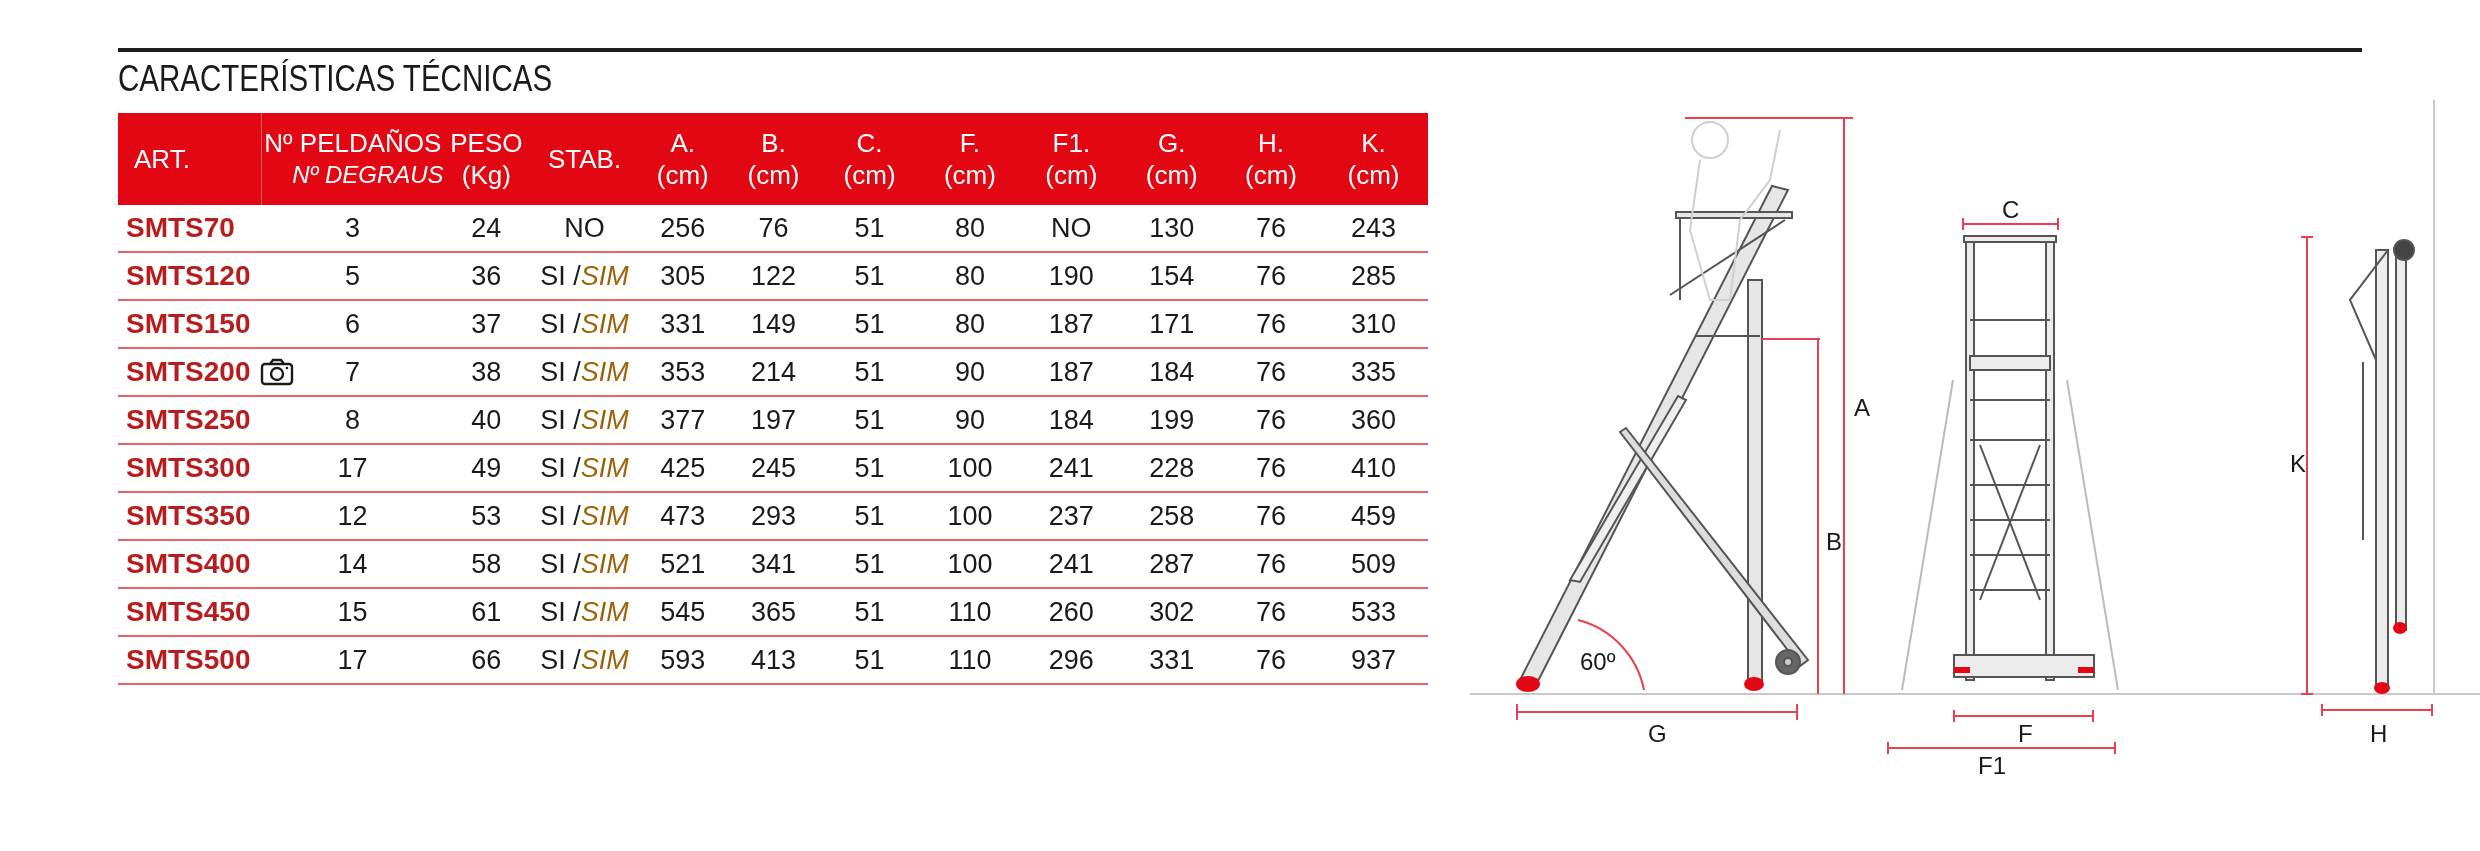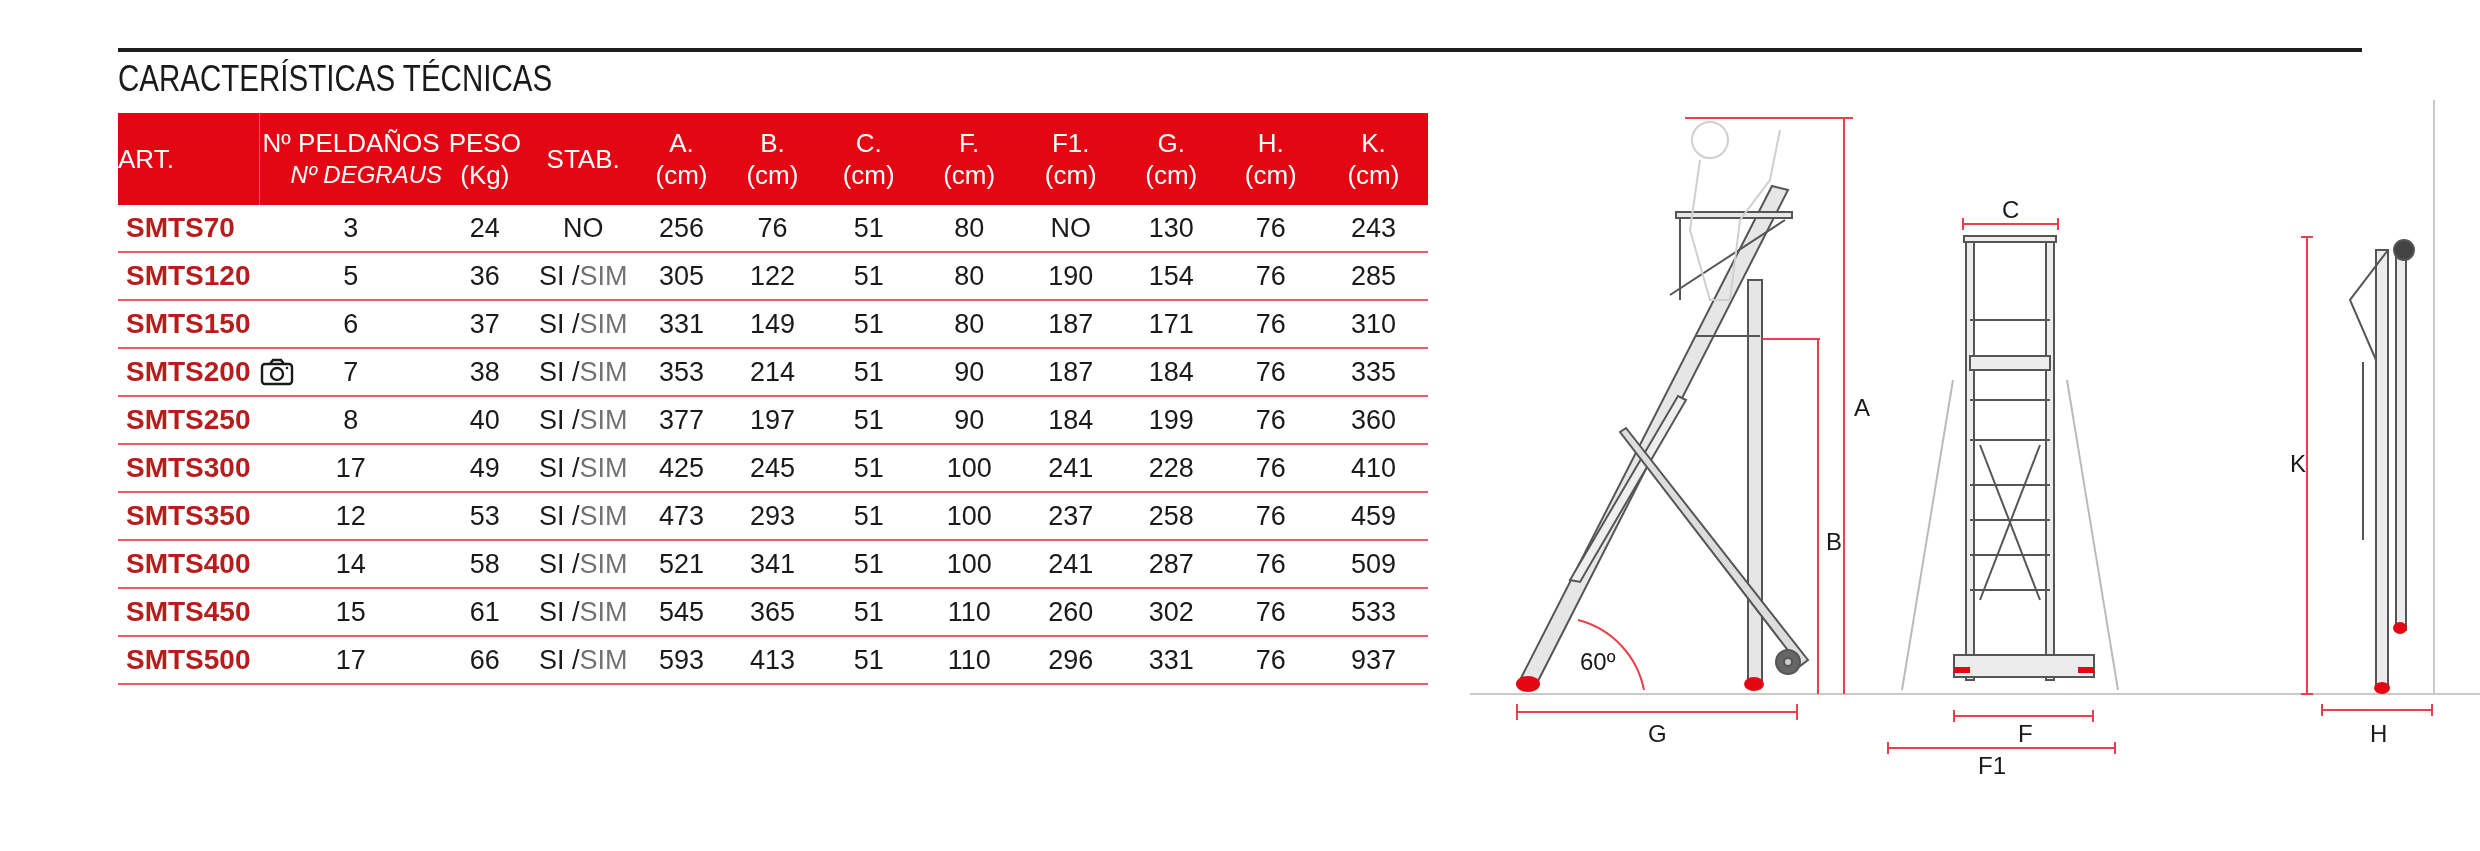--- a/index.html
+++ b/index.html
@@ -4,26 +4,26 @@
 <style>
   html, body { margin:0; padding:0; background:#ffffff; }
   body { width:2480px; height:851px; position:relative; overflow:hidden;
          font-family:"Liberation Sans", sans-serif; color:#1a1a1a; }
   .top-rule { position:absolute; left:118px; top:48px; width:2244px; height:4px; background:#1e1e1e; }
   .title { position:absolute; left:118px; top:58px; font-size:36px; letter-spacing:0px;
            transform:scaleX(0.82); transform-origin:left top; color:#1a1a1a; white-space:nowrap; }
   .spec-table { position:absolute; left:118px; top:113px; width:1310px; border-collapse:collapse; }
   .spec-table th { background:#e30613; color:#fff; font-weight:normal; font-size:26px; line-height:32px;
                    height:92px; padding:0; text-align:center; vertical-align:middle; }
-  .spec-table th.art { text-align:left; padding-left:0; border-right:1px solid #f05a63; }
+  .spec-table th.art { text-align:left; padding-left:16px; border-right:1px solid #f05a63; }
   .spec-table th .sub { display:block; font-style:italic; font-size:24px;text-align:right; }
   .spec-table td { height:46px; border-bottom:2px solid #e8606a; font-size:27px; text-align:center;
                    padding:0; color:#1a1a1a; }
   .spec-table td.art { text-align:left; padding-left:8px; color:#b91c1c; font-weight:bold; font-size:28px; position:relative; }
-  .sim { color:#737373; }
+  .sim { color:#a16207; font-style:italic; }
   .cam { position:absolute; left:142px; top:9px; width:34px; height:28px; }
   .diagram { position:absolute; left:1470px; top:100px; width:1010px; height:700px; }
   .dim-label { position:absolute; font-size:24px; color:#1a1a1a; }
 </style>
 </head>
 <body>
 
 <div class="top-rule"></div>
 <div class="title">CARACTERÍSTICAS TÉCNICAS</div>
 

